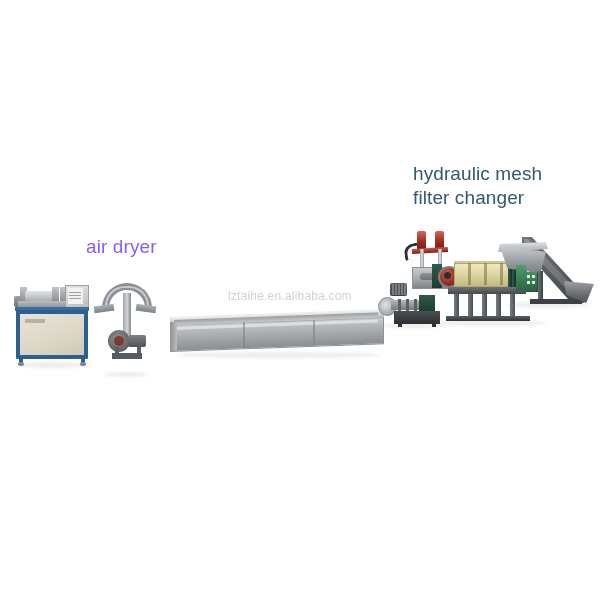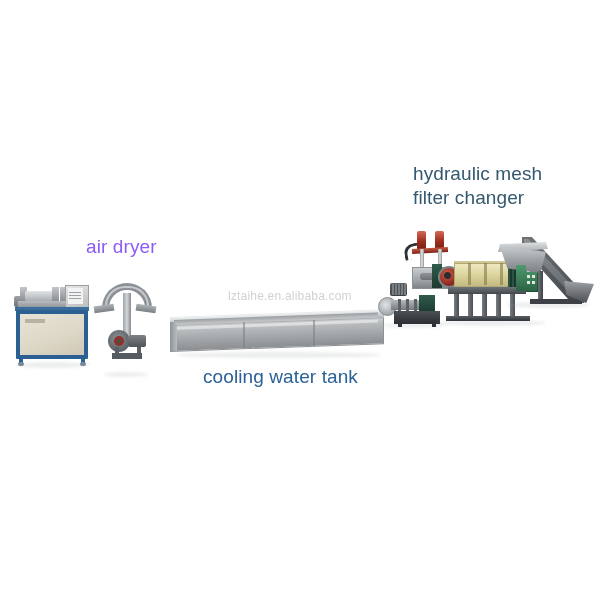--- a/index.html
+++ b/index.html
@@ -509,17 +509,16 @@
     <div class="belt"></div>
     <div class="belt-edge"></div>
     <div class="hopper-top"></div>
     <div class="hopper"></div>
     <div class="greenpanel"></div>
     <div class="post"></div>
     <div class="base"></div>
   </div>
   <div class="conv-chute" style="left:564px; top:281px;"></div>
 
-  <div class="label bright" style="left:203px; top:365px;">cooling water tank</div>
 
 
 
 </div>
 
 </body></html>

